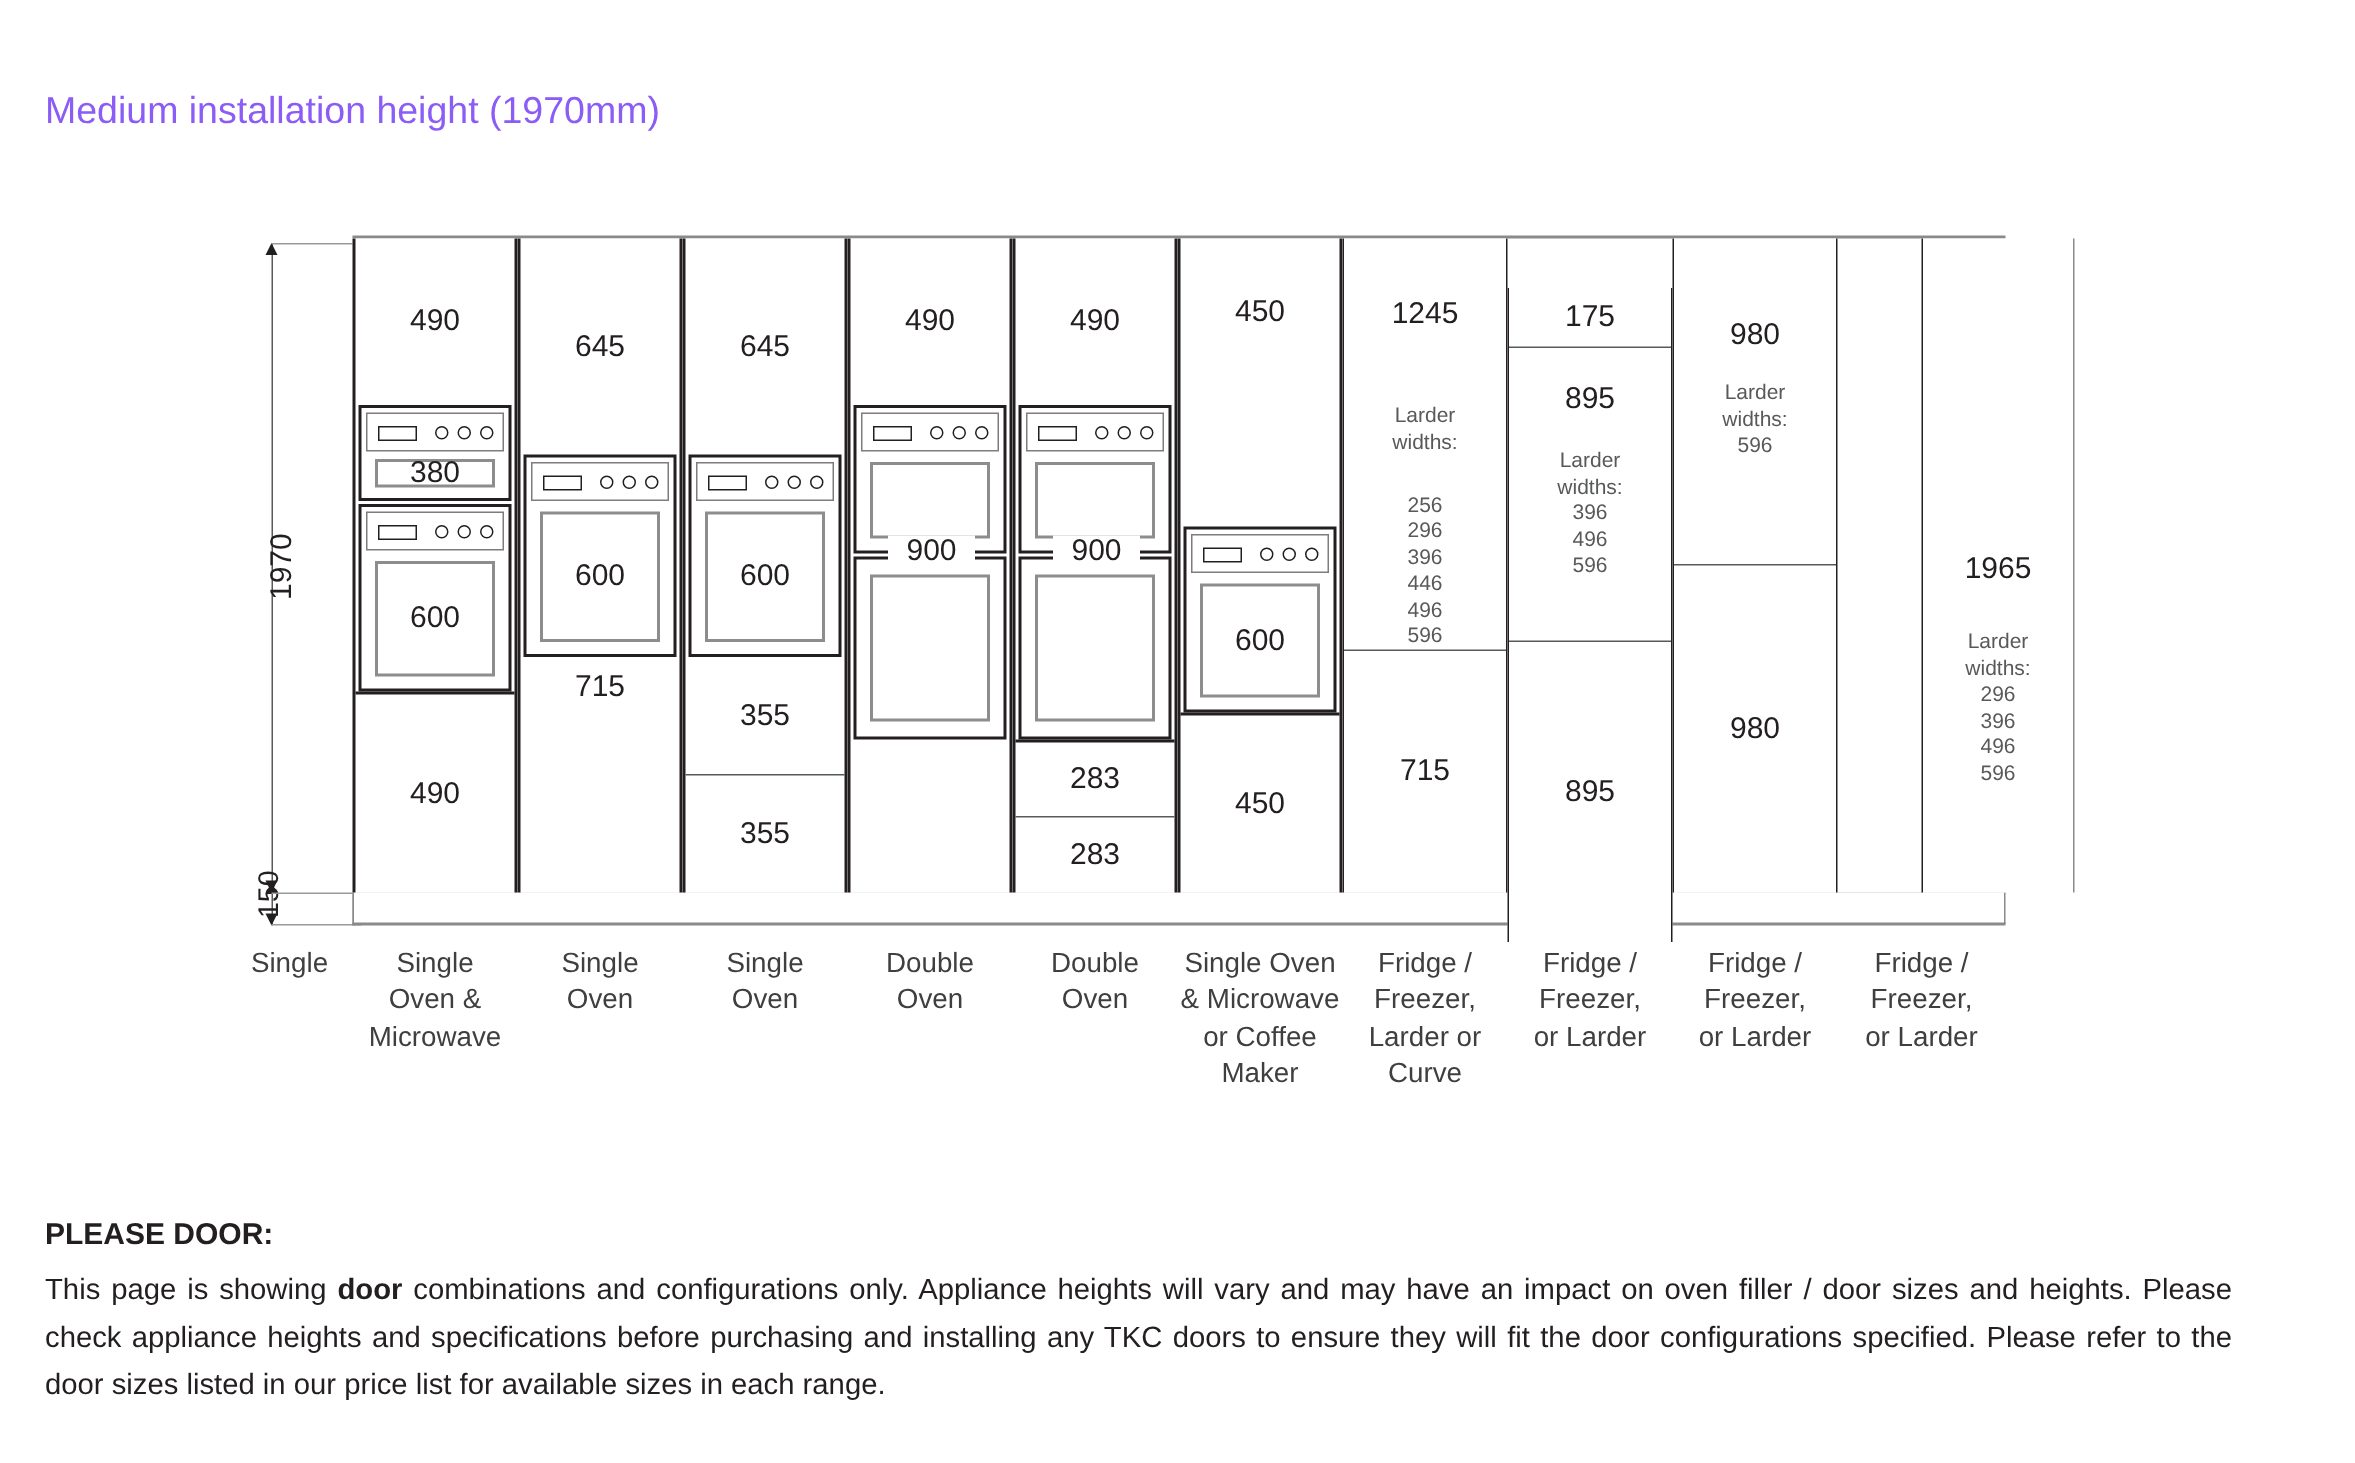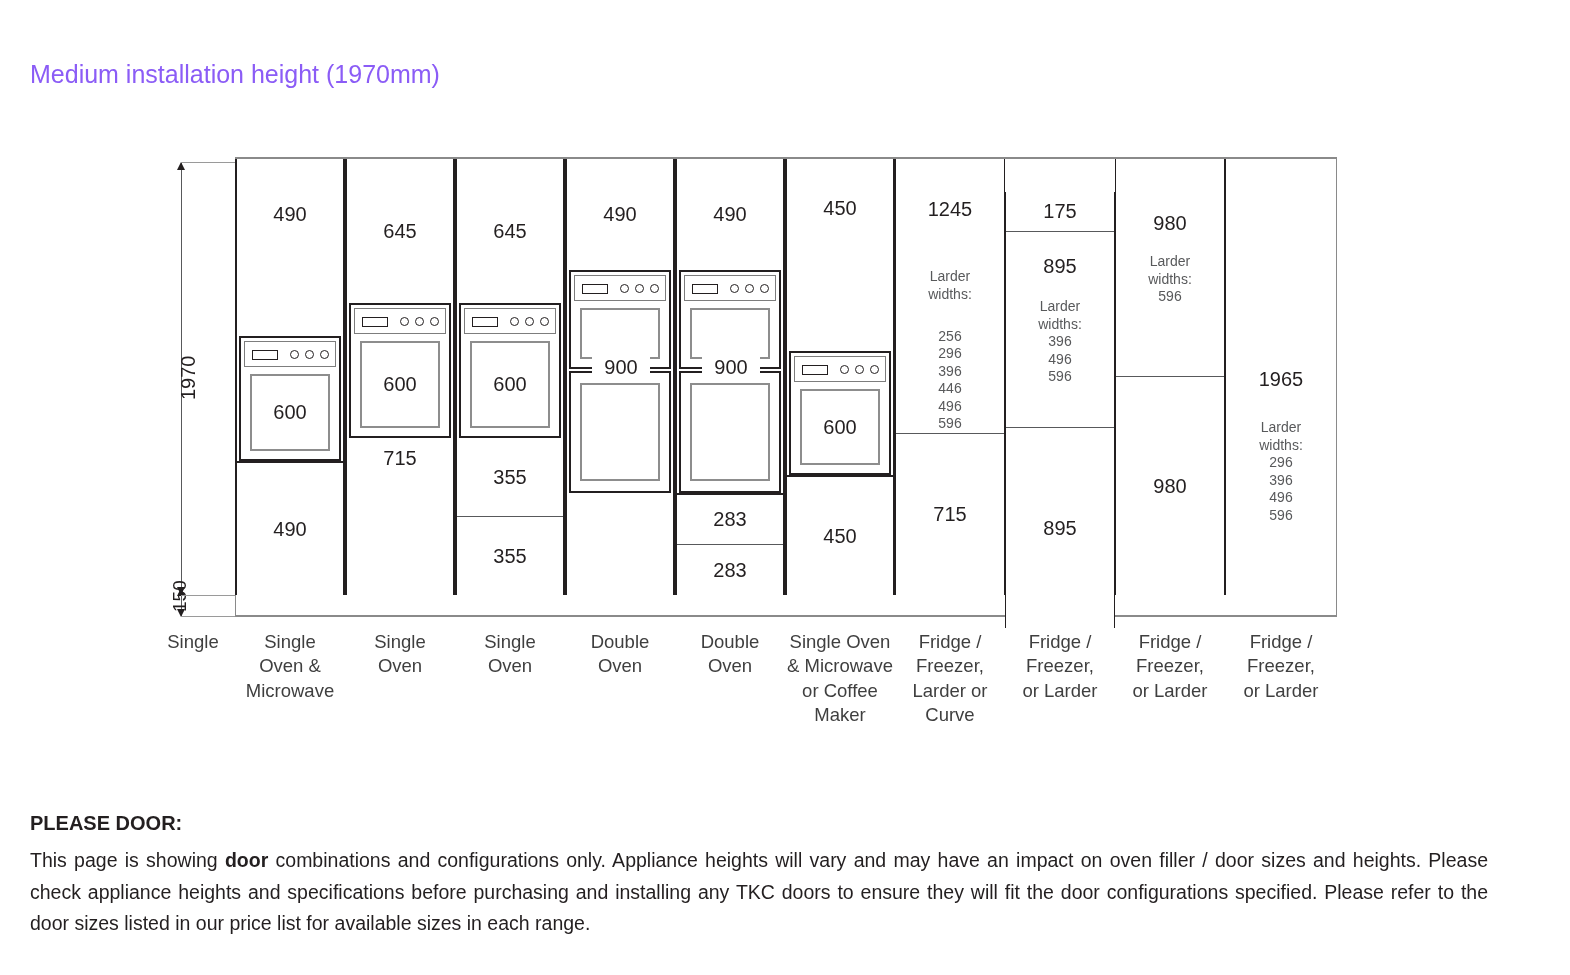--- a/index.html
+++ b/index.html
@@ -156,20 +156,33 @@
     <div class="colbot" style="left:235px; top:615px; width:1102px; background:#8a8a8a;"></div>
 
     <div class="plinth" style="left:235px; top:595px; width:1102px; height:21px; border-top:none;"></div>
     <div class="dimline-v" style="left:235px; top:595px; height:22px; background:#8a8a8a;"></div>
 
     <div class="col" style="left:235px; top:159px; width:110px; height:436px;">
       <div class="door" style="top:0; height:111px;">
         <span class="door-inner big">490</span>
       </div>
 
+      <div class="oven" style="top:111px; height:64px;">
+        <div class="oven-panel">
+          <div class="knob-rect"></div>
+          <div class="knobs">
+            <div class="knob"></div>
+            <div class="knob"></div>
+            <div class="knob"></div>
+          </div>
+        </div>
+        <div class="oven-window" style="top:34px; bottom:7px;">
+          <span>380</span>
+        </div>
+      </div>
 
       <div class="oven" style="top:177px; height:125px;">
         <div class="oven-panel">
           <div class="knob-rect"></div>
           <div class="knobs">
             <div class="knob"></div>
             <div class="knob"></div>
             <div class="knob"></div>
           </div>
         </div>
@@ -340,21 +353,21 @@
         <span class="big">980</span>
         <span class="small" style="margin-top:18px; white-space:pre-line;">Larder
 widths:</span>
         <span class="small" style="white-space:pre-line;">596</span>
       </div>
       <div class="door sep-top" style="top:217px; height:219px;">
         <span class="door-inner big">980</span>
       </div>
     </div>
 
-    <div class="col" style="left:1225px; top:159px; width:112px; height:436px; border-left:1px solid #231f20; border-right:1px solid #8a8a8a;">
+    <div class="col" style="left:1281px; top:159px; width:102px; height:436px; border-left:1px solid #231f20; border-right:1px solid #8a8a8a;">
       <div class="door" style="top:0; height:436px; flex-direction:column; justify-content:flex-start; padding-top:208px;">
         <span class="big">1965</span>
         <span class="small" style="margin-top:28px; white-space:pre-line;">Larder
 widths:</span>
         <span class="small" style="white-space:pre-line;">296
 396
 496
 596</span>
       </div>
     </div>

